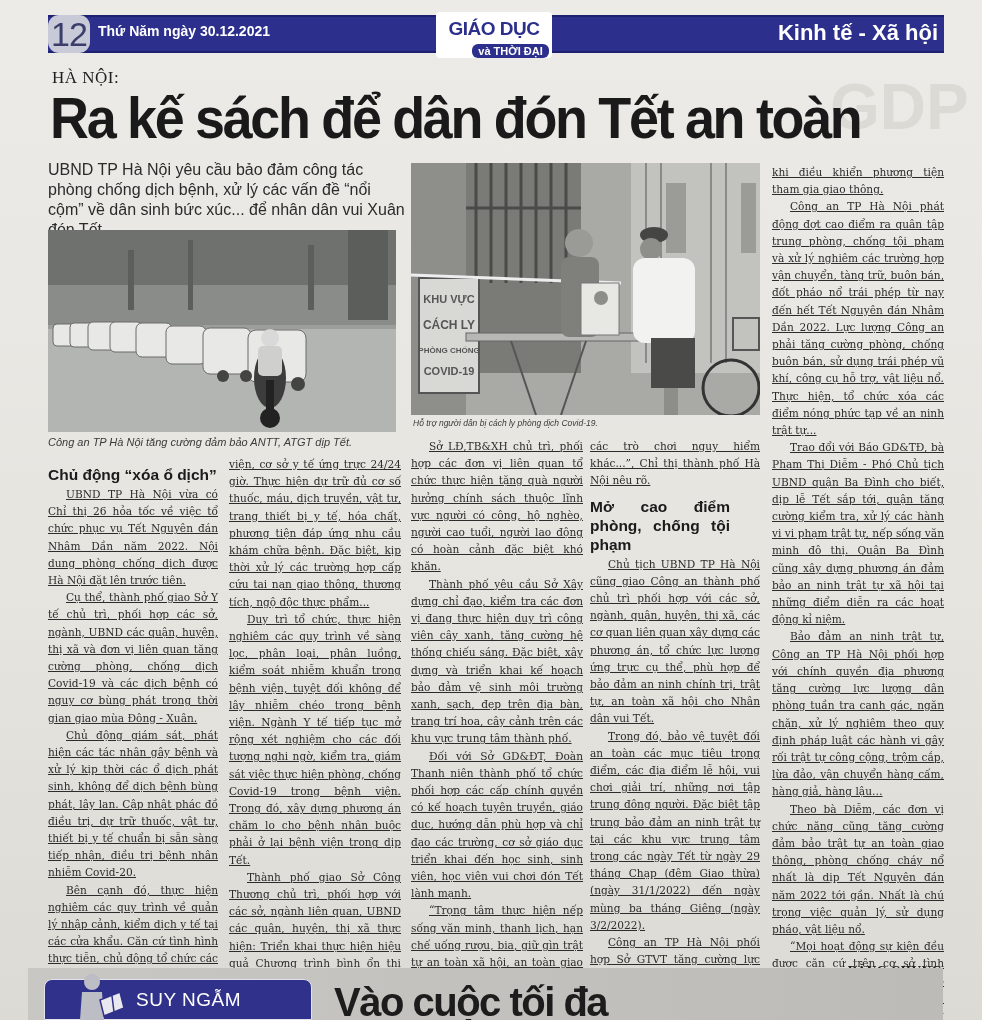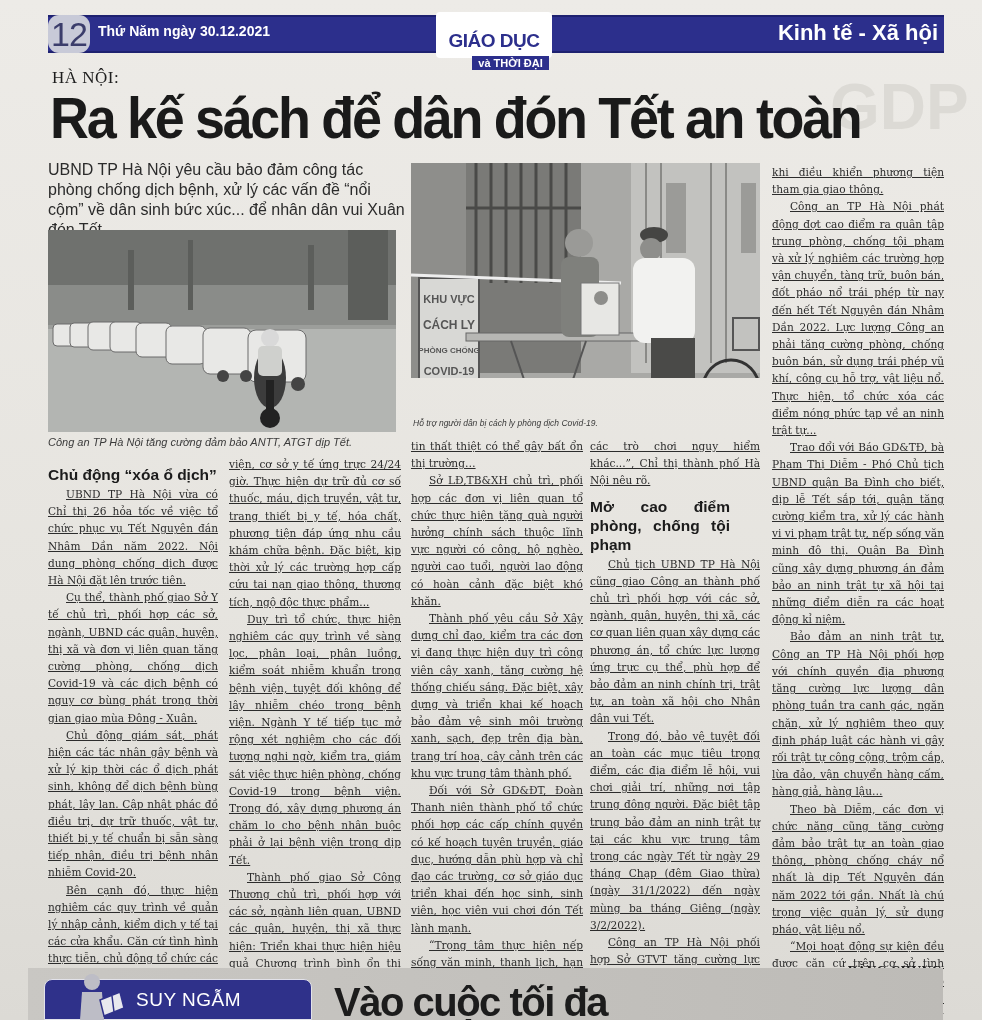--- a/index.html
+++ b/index.html
@@ -17,44 +17,44 @@
   .masthead { position: absolute; left: 48px; top: 15px; width: 896px; height: 38px;
     background: #2c2f8c; border-top: 2px solid #1e2170; border-bottom: 2px solid #1e2170; }
   .page-num { position: absolute; left: 48px; top: 15px; width: 42px; height: 38px;
     background: #c8cad8; color: #3b3d6b; font-family: "Liberation Sans", sans-serif;
     font-size: 34px; font-weight: 300; line-height: 38px; text-align: center; letter-spacing: -1px; border-radius: 11px; }
   .issue-date { position: absolute; left: 98px; top: 23px; color: #fff;
     font-family: "Liberation Sans", sans-serif; font-weight: bold; font-size: 14px; }
   .logo { position: absolute; left: 436px; top: 12px; width: 116px; height: 46px;
     background: #fff; border-radius: 4px; text-align: center; }
   .logo-top { font-family: "Liberation Sans", sans-serif; font-weight: bold; font-size: 19px;
-    color: #2c2f8c; line-height: 22px; letter-spacing: -0.5px; margin-top: 18px; }
+    color: #2c2f8c; line-height: 22px; letter-spacing: -0.5px; margin-top: 6px; }
   .logo-bottom { font-family: "Liberation Sans", sans-serif; font-weight: bold; font-size: 11px;
     color: #fff; background: #2c2f8c; display: inline-block; padding: 0 6px; line-height: 14px;
-    border-radius: 0; margin-top: 2px; margin-left: 33px; }
+    border-radius: 6px; margin-top: 2px; margin-left: 33px; }
   .section-name { position: absolute; right: 44px; top: 20px; color: #fff;
     font-family: "Liberation Sans", sans-serif; font-weight: bold; font-size: 22px; }
 
   
   .kicker { position: absolute; left: 52px; top: 68px; font-family: "Liberation Serif", serif;
     font-size: 17px; color: #1e1e1e; letter-spacing: 0.5px; }
   .headline { position: absolute; left: 50px; top: 84px; font-family: "Liberation Sans", sans-serif;
     font-weight: bold; font-size: 58px; color: #1a1a1a; letter-spacing: -2.5px; transform: scaleX(0.93);
     transform-origin: left top; white-space: nowrap; }
   .ghost-cap { position: absolute; left: 830px; top: 70px; font-family: "Liberation Sans", sans-serif;
     font-weight: bold; font-size: 64px; color: #d9d7d2; opacity: 0.8; }
 
   .sapo { position: absolute; left: 48px; top: 160px; width: 360px; font-family: "Liberation Sans", sans-serif;
     font-size: 16px; line-height: 20px; color: #2b2b2b; }
 
   
   .photo { position: absolute; overflow: hidden; background: #9a9a9a; }
   .photo1 { left: 48px; top: 230px; width: 348px; height: 202px;
     background: linear-gradient(180deg, #7d7f7c 0%, #8e908d 35%, #b6b8b5 55%, #a4a6a3 100%); }
-  .photo2 { left: 411px; top: 163px; width: 349px; height: 215px;
+  .photo2 { left: 411px; top: 163px; width: 349px; height: 252px;
     background: linear-gradient(90deg, #8c8c8a 0%, #a9a9a6 50%, #b9b9b6 100%); }
   .caption { position: absolute; font-family: "Liberation Sans", sans-serif; font-style: italic;
     font-size: 11px; color: #3a3a3a; }
 
   
   .col { position: absolute; font-family: "DejaVu Serif", serif; font-size: 10.6px;
     line-height: 17.2px; color: #2c2c2c; text-align: justify; }
   .col p { text-indent: 18px; text-decoration: underline; }
   .col p.noindent { text-indent: 0; }
   .subhead { font-family: "Liberation Sans", sans-serif; font-weight: bold; font-size: 15.5px;
@@ -197,21 +197,20 @@
 
   </div>
 
   <div class="col" style="left:229px; top:456px; width:172px;">
     <p class="noindent">viện, cơ sở y tế ứng trực 24/24 giờ. Thực hiện dự trữ đủ cơ số thuốc, máu, dịch truyền, vật tư, trang thiết bị y tế, hóa chất, phương tiện đáp ứng nhu cầu khám chữa bệnh. Đặc biệt, kịp thời xử lý các trường hợp cấp cứu tai nạn giao thông, thương tích, ngộ độc thực phẩm...</p>
     <p>Duy trì tổ chức, thực hiện nghiêm các quy trình về sàng lọc, phân loại, phân luồng, kiểm soát nhiễm khuẩn trong bệnh viện, tuyệt đối không để lây nhiễm chéo trong bệnh viện. Ngành Y tế tiếp tục mở rộng xét nghiệm cho các đối tượng nghi ngờ, kiểm tra, giám sát việc thực hiện phòng, chống Covid-19 trong bệnh viện. Trong đó, xây dựng phương án chăm lo cho bệnh nhân buộc phải ở lại bệnh viện trong dịp Tết.</p>
     <p>Thành phố giao Sở Công Thương chủ trì, phối hợp với các sở, ngành liên quan, UBND các quận, huyện, thị xã thực hiện: Triển khai thực hiện hiệu quả Chương trình bình ổn thị trường. Bên cạnh đó, kịp thời cung cấp thông tin đầy đủ, chính xác về thị trường, giá cả, chính sách bình ổn thị trường, quản lý an toàn thực phẩm, các điểm bán hàng bình ổn giá, trong đó có kiểm soát thông</p>
   </div>
 
   <div class="col" style="left:411px; top:438px; width:172px;">
-    <p class="noindent">tin thất thiệt có thể gây bất ổn thị trường…</p>
     <p>Sở LĐ,TB&amp;XH chủ trì, phối hợp các đơn vị liên quan tổ chức thực hiện tặng quà người hưởng chính sách thuộc lĩnh vực người có công, hộ nghèo, người cao tuổi, người lao động có hoàn cảnh đặc biệt khó khăn.</p>
     <p>Thành phố yêu cầu Sở Xây dựng chỉ đạo, kiểm tra các đơn vị đang thực hiện duy trì công viên cây xanh, tăng cường hệ thống chiếu sáng. Đặc biệt, xây dựng và triển khai kế hoạch bảo đảm vệ sinh môi trường xanh, sạch, đẹp trên địa bàn, trang trí hoa, cây cảnh trên các khu vực trung tâm thành phố.</p>
     <p>Đối với Sở GD&amp;ĐT, Đoàn Thanh niên thành phố tổ chức phối hợp các cấp chính quyền có kế hoạch tuyên truyền, giáo dục, hướng dẫn phù hợp và chỉ đạo các trường, cơ sở giáo dục triển khai đến học sinh, sinh viên, học viên vui chơi đón Tết lành mạnh.</p>
     <p>“Trọng tâm thực hiện nếp sống văn minh, thanh lịch, hạn chế uống rượu, bia, giữ gìn trật tự an toàn xã hội, an toàn giao thông. Không tham gia đua xe, cổ vũ đua xe trái phép; Không chơi cờ bạc và các tệ nạn xã hội. Không thực hiện vận chuyển, tàng trữ, đốt pháo nổ hoặc</p>
   </div>
 
   <div class="col" style="left:590px; top:438px; width:170px;">
     <p class="noindent">các trò chơi nguy hiểm khác...”, Chỉ thị thành phố Hà Nội nêu rõ.</p>
     <div class="subhead" style="width:140px;">Mở cao điểm phòng, chống tội phạm</div>
     <p>Chủ tịch UBND TP Hà Nội cũng giao Công an thành phố chủ trì phối hợp với các sở, ngành, quận, huyện, thị xã, các cơ quan liên quan xây dựng các phương án, tổ chức lực lượng ứng trực cụ thể, phù hợp để bảo đảm an ninh chính trị, trật tự, an toàn xã hội cho Nhân dân vui Tết.</p>

